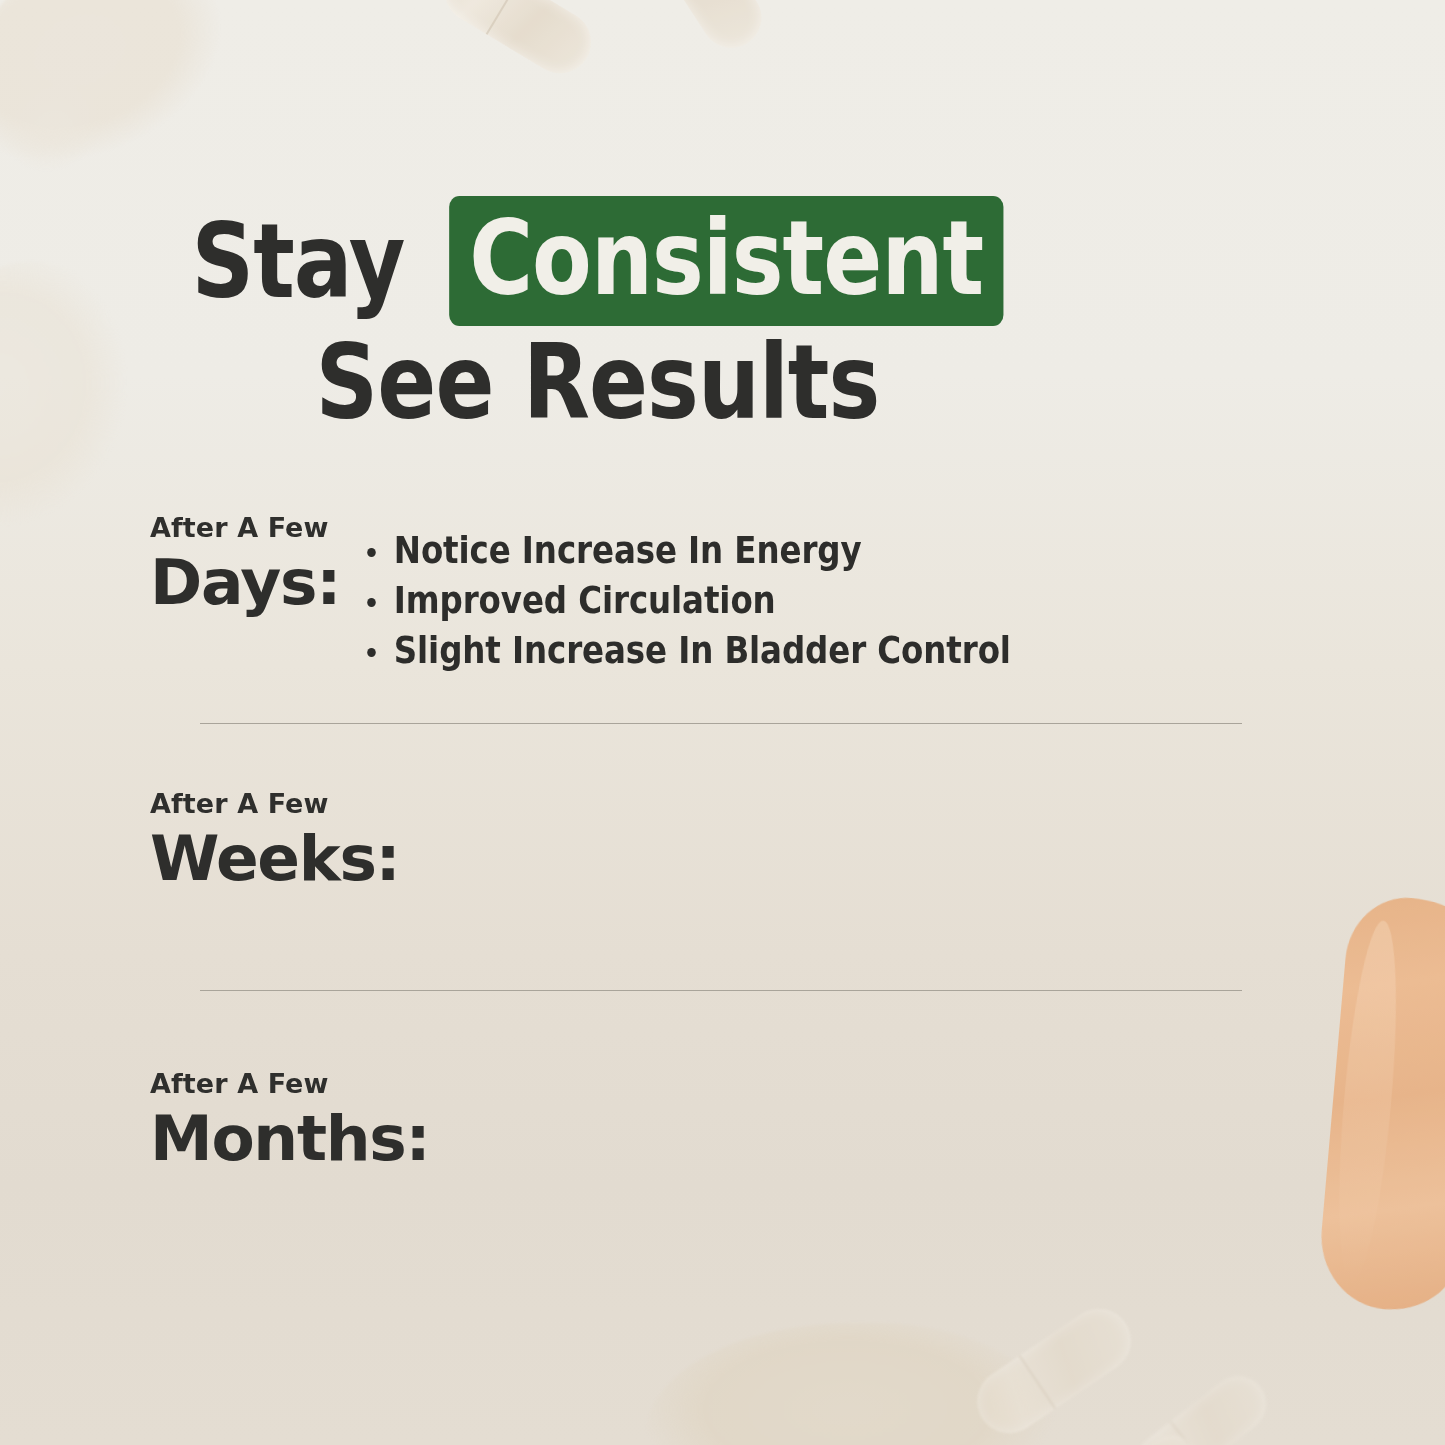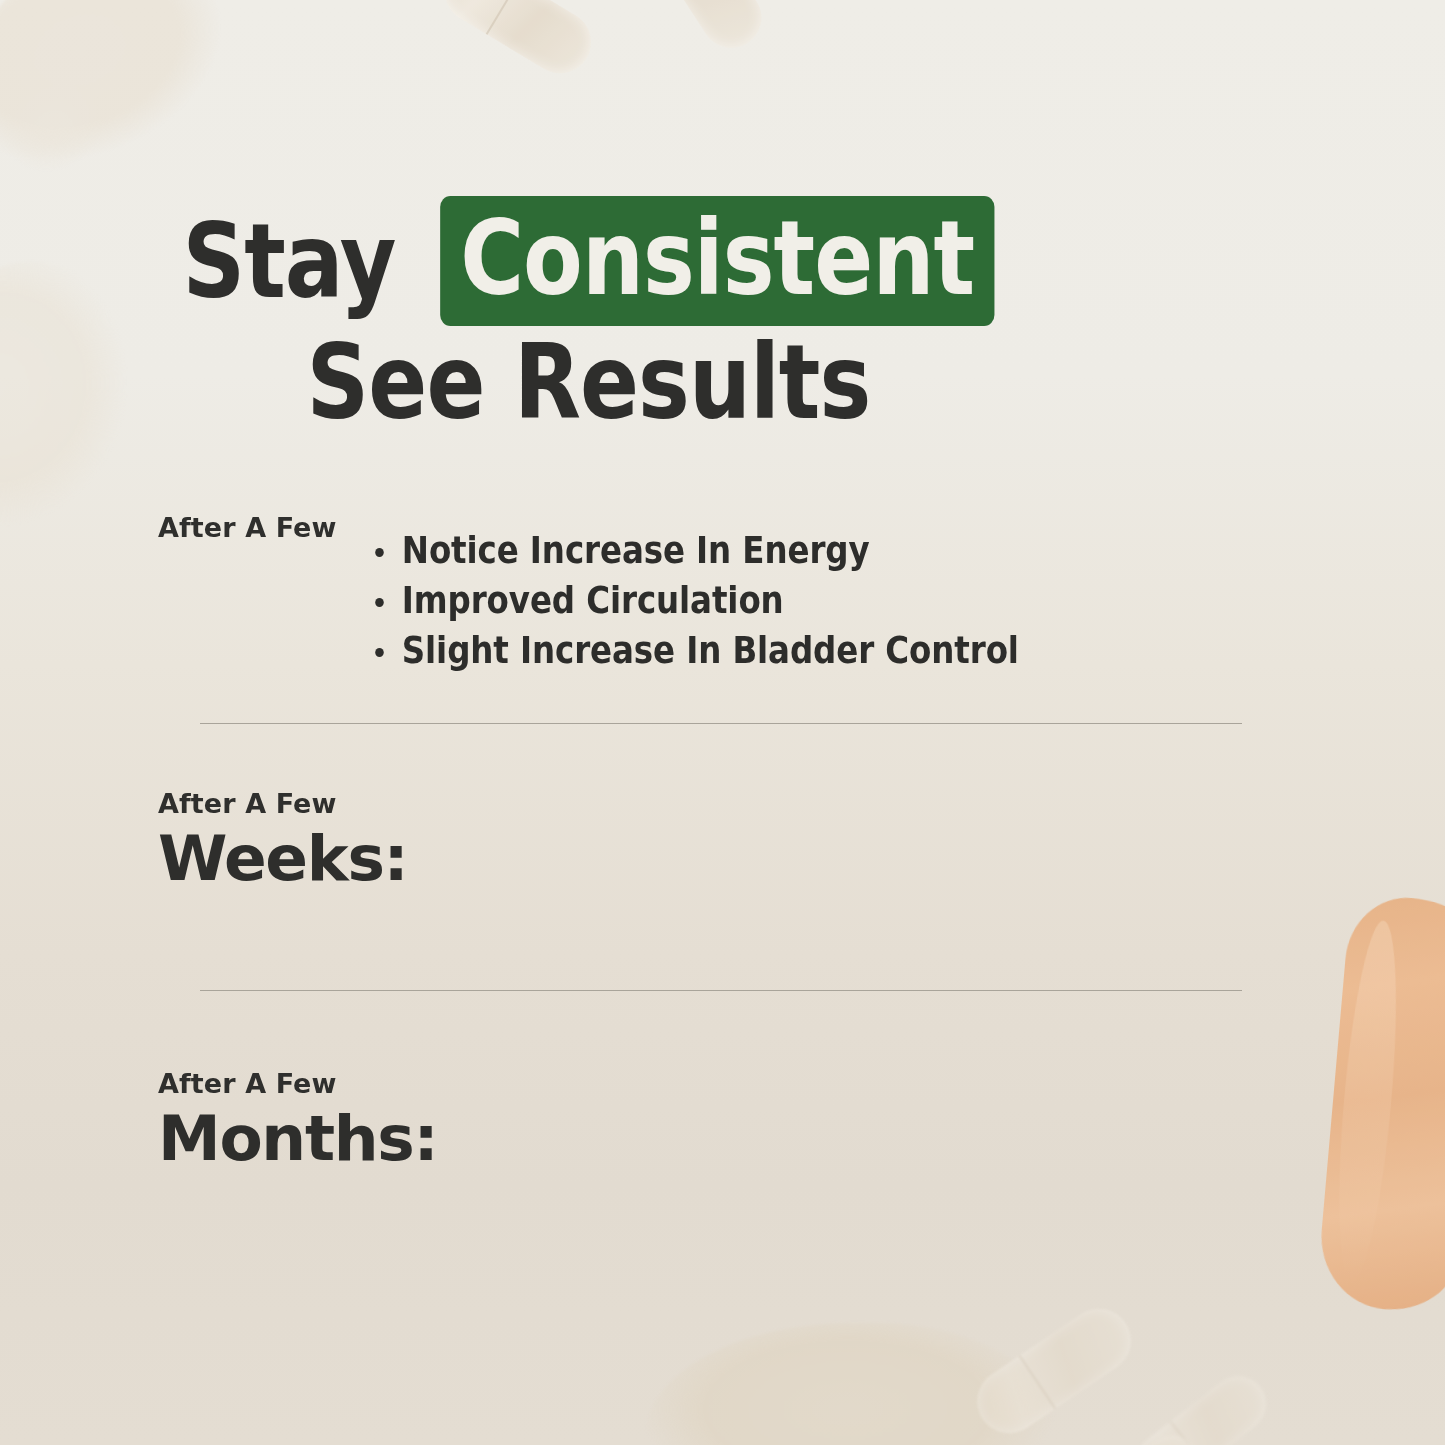--- a/index.html
+++ b/index.html
@@ -166,21 +166,21 @@
     width: 120px;
     height: 50px;
     opacity: .34;
     transform: rotate(-30deg);
     filter: blur(1.6px);
   }
 
   
   #headline {
     position: absolute;
-    left: 8px;
+    left: 17px;
     top: 196px;
     width: 1161px;
     text-align: center;
     z-index: 5;
   }
   .head-line {
     font-family: "DejaVu Sans Condensed", "Liberation Sans Narrow", "Liberation Sans", sans-serif;
     font-weight: bold;
     font-size: 104px;
     line-height: 112px;
@@ -204,21 +204,20 @@
   }
 
   
   .row {
     position: absolute;
     left: 0;
     width: 1329px;
     z-index: 5;
     display: flex;
     align-items: flex-start;
-    margin-left: 8px;
   }
   #row-days   { top: 512px; }
   #row-weeks  { top: 788px; }
   #row-months { top: 1068px; }
 
   .row-label {
     width: 352px;
     padding-left: 150px;
     box-sizing: border-box;
     flex: none;
@@ -302,20 +301,21 @@
     <div class="head-line">
       <span class="hl-plain">Stay</span>
       <span class="hl-mark">Consistent</span>
     </div>
     <div class="head-line">See Results</div>
   </div>
 
   <div class="row" id="row-days">
     <div class="row-label">
       <div class="label-small">After A Few</div>
+      <div class="label-big">Days:</div>
     </div>
     <div class="bullets">
       <div class="bullet">Notice Increase In Energy</div>
       <div class="bullet">Improved Circulation</div>
       <div class="bullet">Slight Increase In Bladder Control</div>
     </div>
   </div>
 
   <div class="divider" id="divider-1"></div>
 

